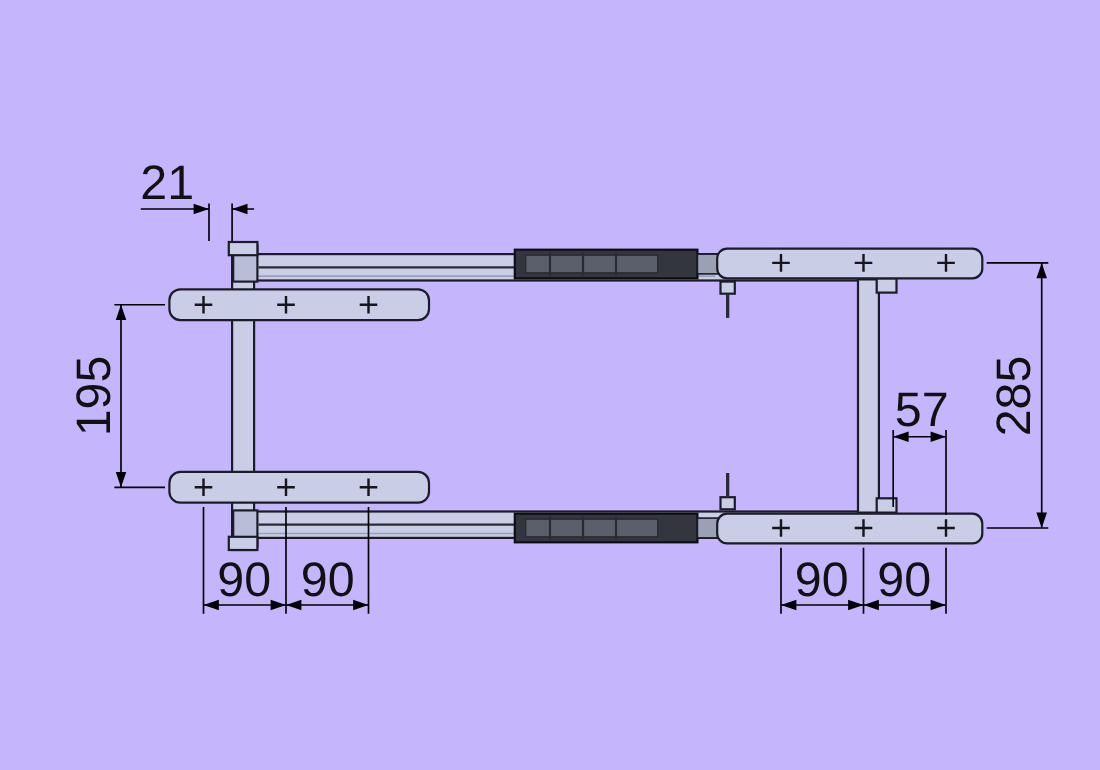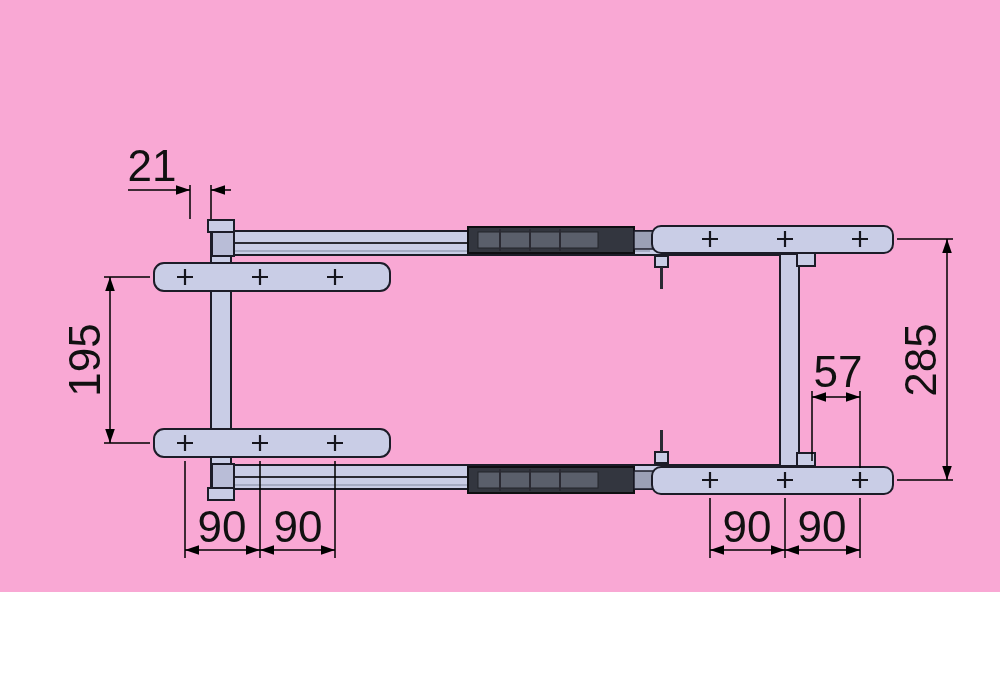--- a/index.html
+++ b/index.html
@@ -5,22 +5,22 @@
   html, body {
     margin: 0;
     padding: 0;
     background: #ffffff;
     width: 1000px;
     height: 700px;
     overflow: hidden;
   }
   .canvas {
     width: 1000px;
-    height: 592px;
-    background: #f9a8d4;
+    height: 700px;
+    background: #c4b5fd;
     position: relative;
   }
   svg { display: block; }
   svg text {
     font-family: "Liberation Sans", "DejaVu Sans", sans-serif;
     font-size: 44px;
     fill: #111111;
   }
   .part {
     fill: #c9cde6;

